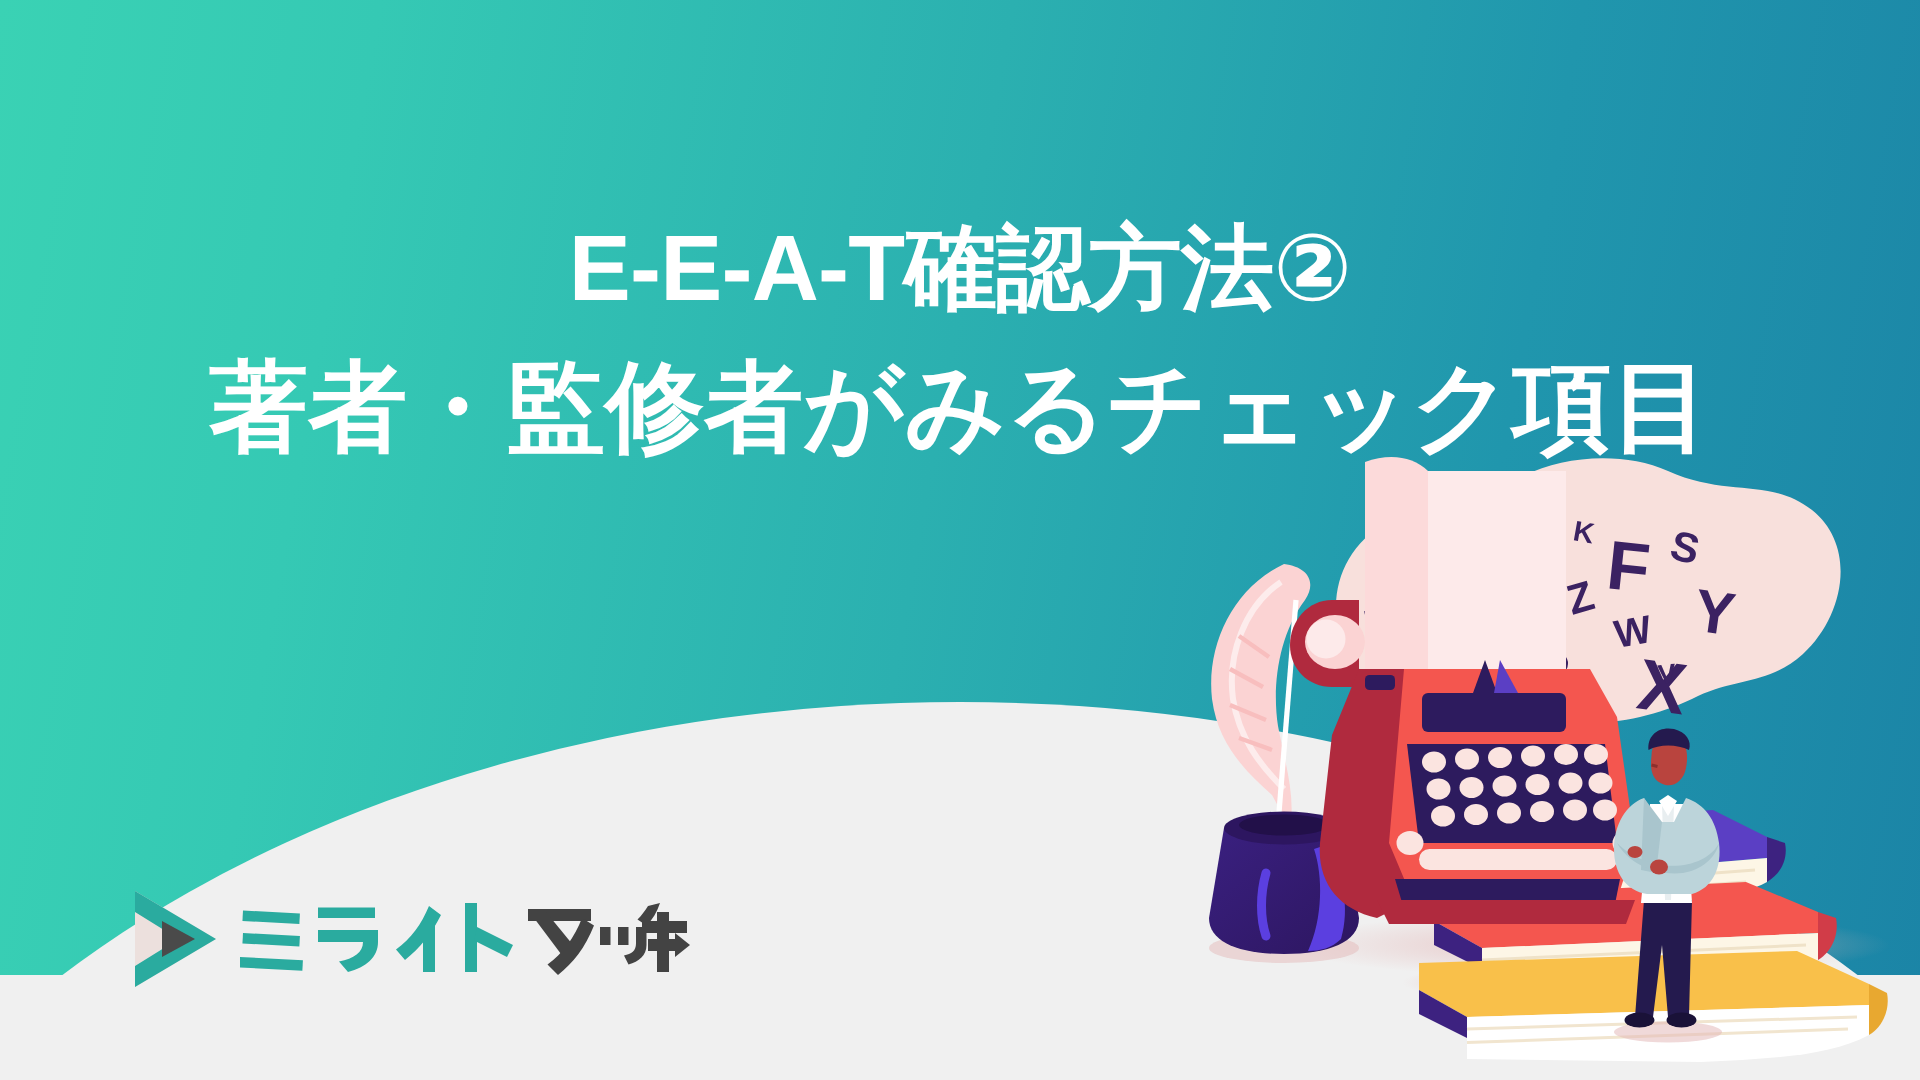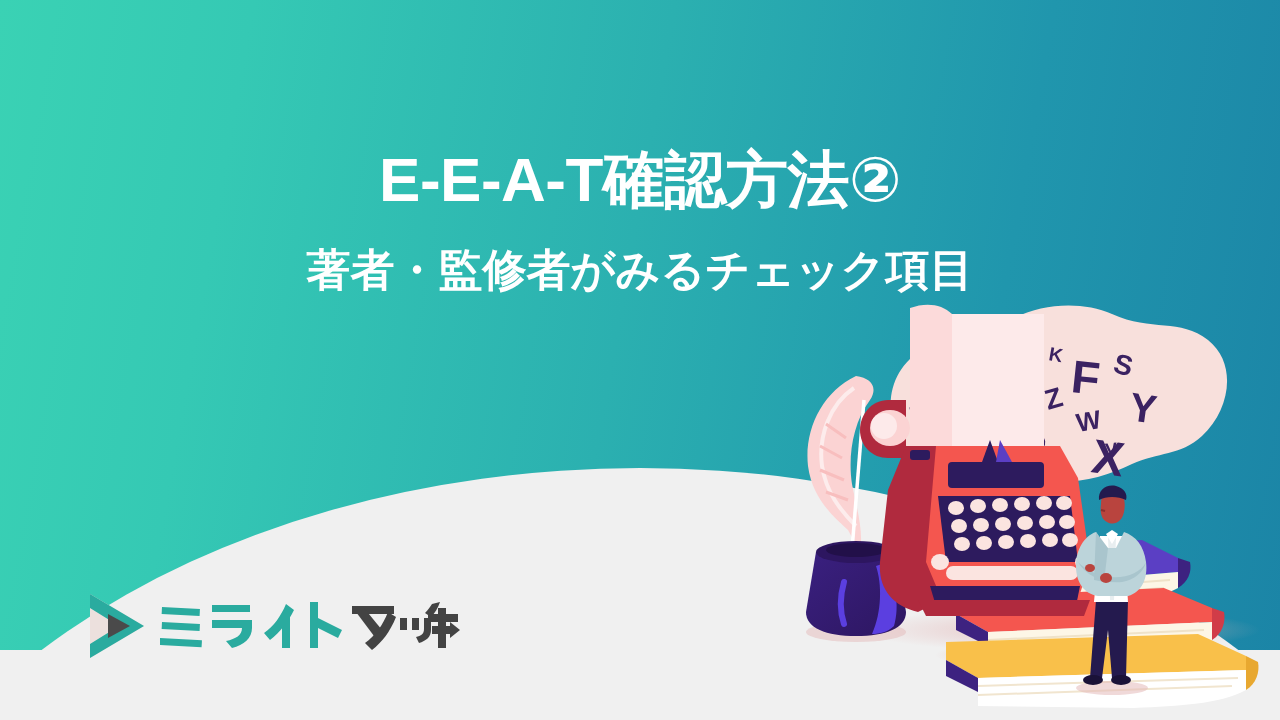--- a/index.html
+++ b/index.html
@@ -44,28 +44,27 @@
   .title-line1 {
     font-size:62px;
     line-height:76px;
     font-weight:bold;
     color:#ffffff;
     letter-spacing:-0.5px;
     white-space:nowrap;
     text-align:center;
   }
   .title-line2 {
-    font-size:44px;
+    font-size:66px;
     line-height:82px;
     font-weight:bold;
     color:#ffffff;
     letter-spacing:0px;
     white-space:nowrap;
     margin-top:12px;
-    font-family:Liberation Serif, serif;
   }
 
   
   .logo {
     position:absolute;
     left:86px; top:592px;
     display:flex;
     align-items:center;
     gap:14px;
     z-index:50;

